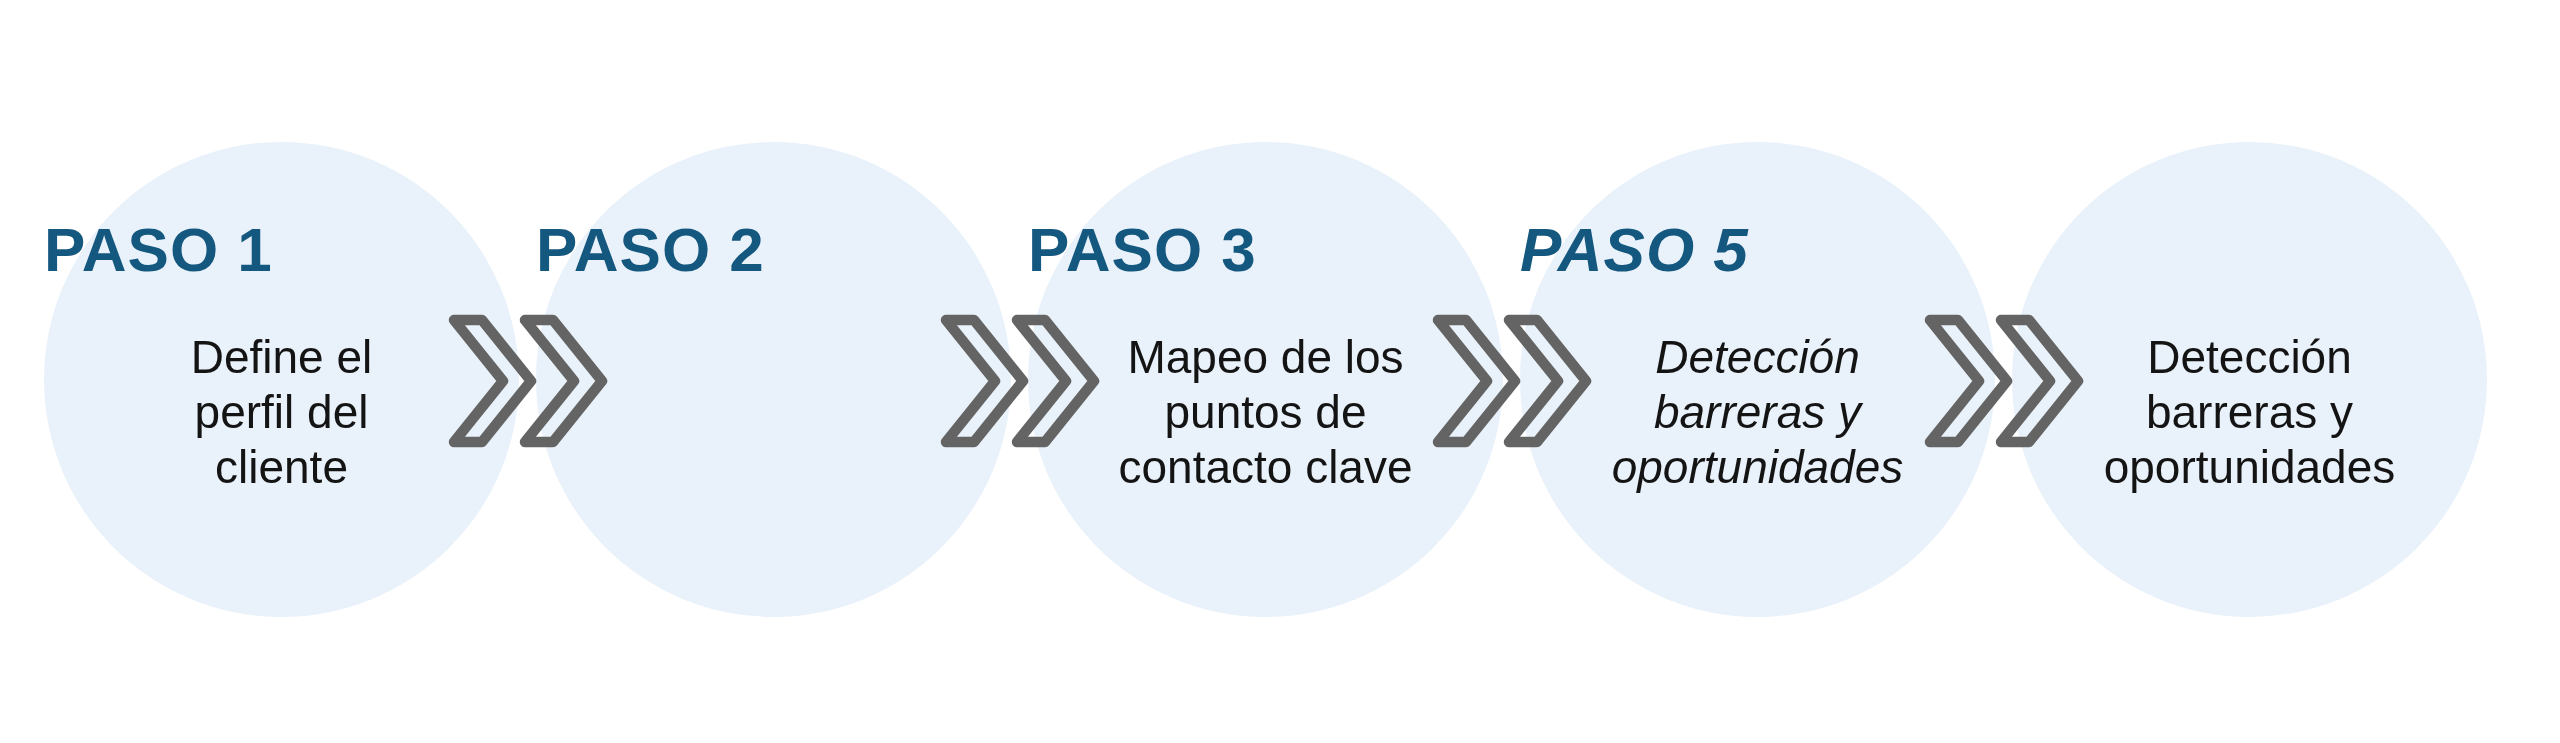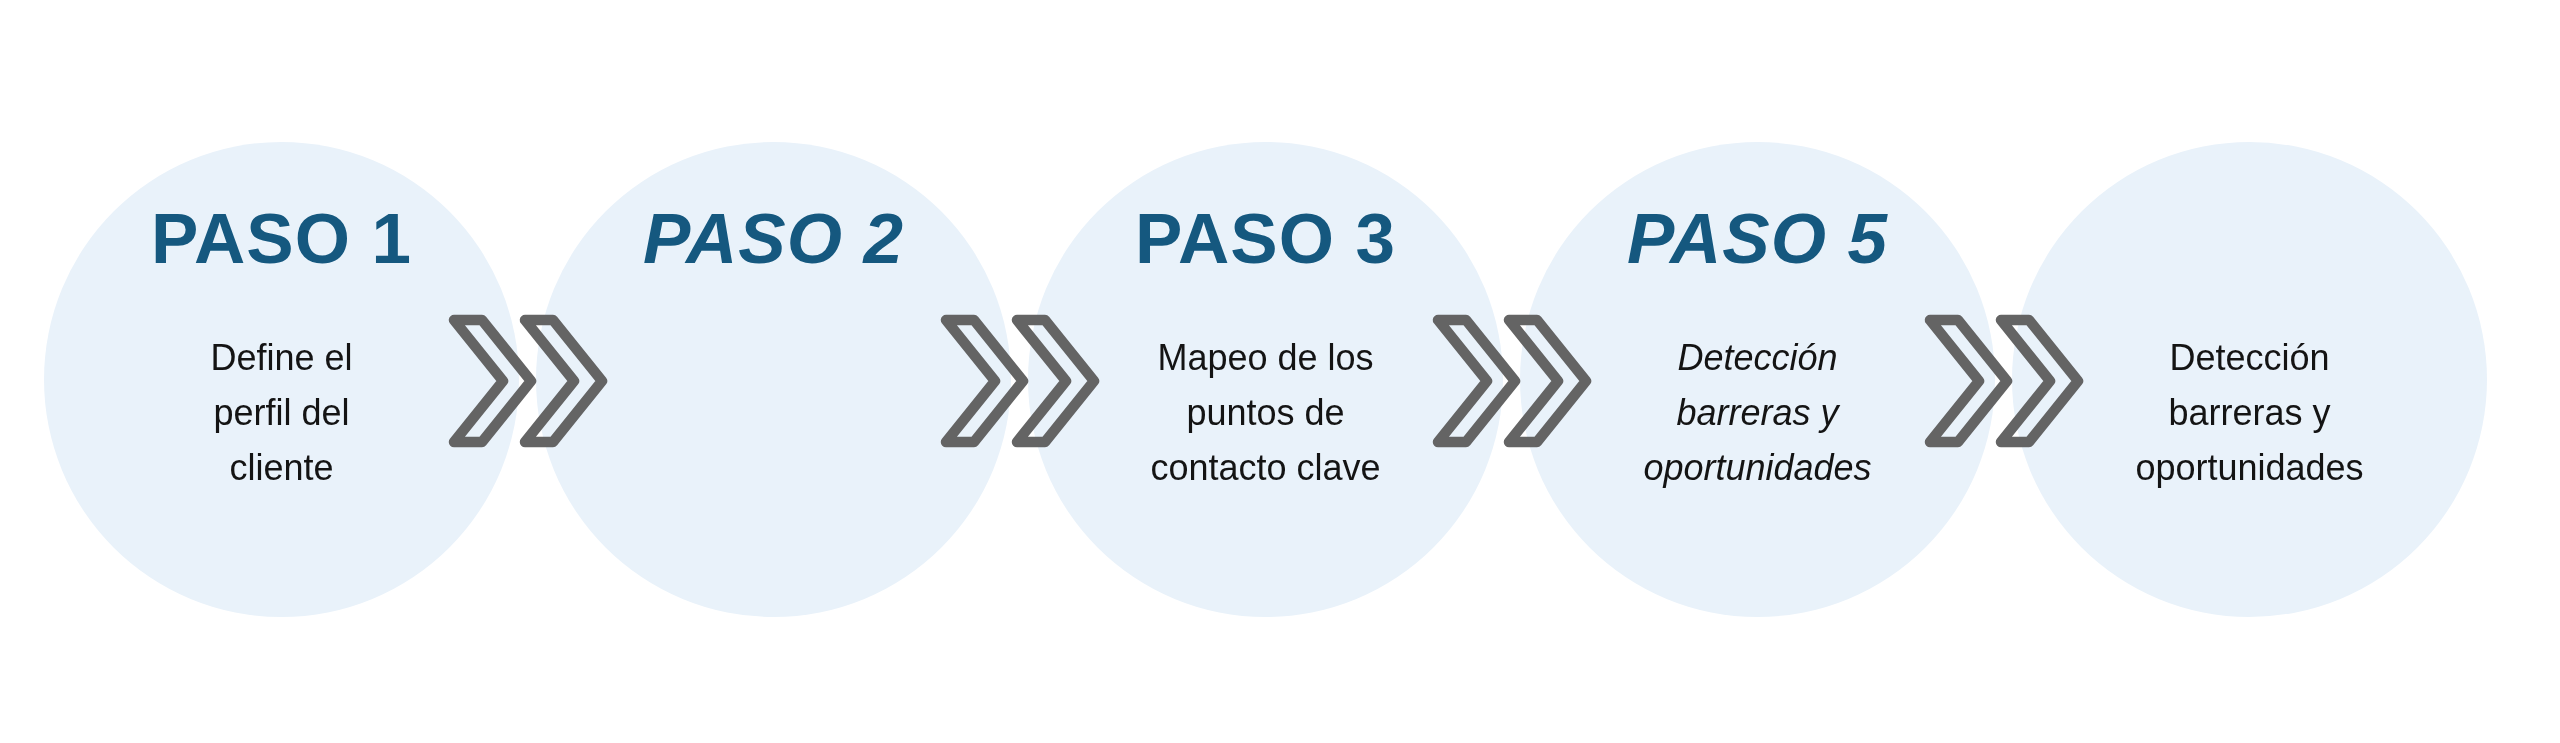--- a/index.html
+++ b/index.html
@@ -23,44 +23,43 @@
 
   .step-circle {
     position: absolute;
     top: 142px;
     width: 475px;
     height: 475px;
     border-radius: 50%;
     background: var(--circle-fill);
   }
   .step-circle.c1 { left: 44px; }
-  .step-circle.c2 { left: 536px; font-style: italic; }
+  .step-circle.c2 { left: 536px; }
   .step-circle.c3 { left: 1028px; }
   .step-circle.c4 { left: 1520px; font-style: italic; }
   .step-circle.c5 { left: 2012px; }
 
   .step-title {
     position: absolute;
-    top: 56px;
+    top: 72px;
     left: 0;
     width: 100%;
-    text-align: center;
-    font-size: 71px;
+    font-size: 62px;
     font-weight: bold;
     color: var(--step-title);
     letter-spacing: 1px;
   }
 
   .step-description {
     position: absolute;
     top: 188px;
     left: -20px;
     width: calc(100% + 40px);
     text-align: center;
-    font-size: 36px;
+    font-size: 46px;
     line-height: 55px;
     color: var(--body-text);
     white-space: pre-line;
   }
 
   .arrow-group {
     position: absolute;
     top: 310px;
     width: 166px;
     height: 142px;

